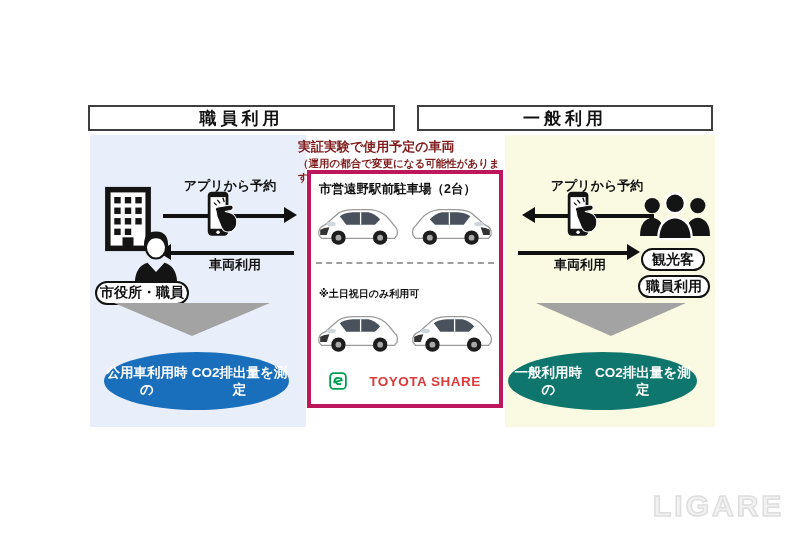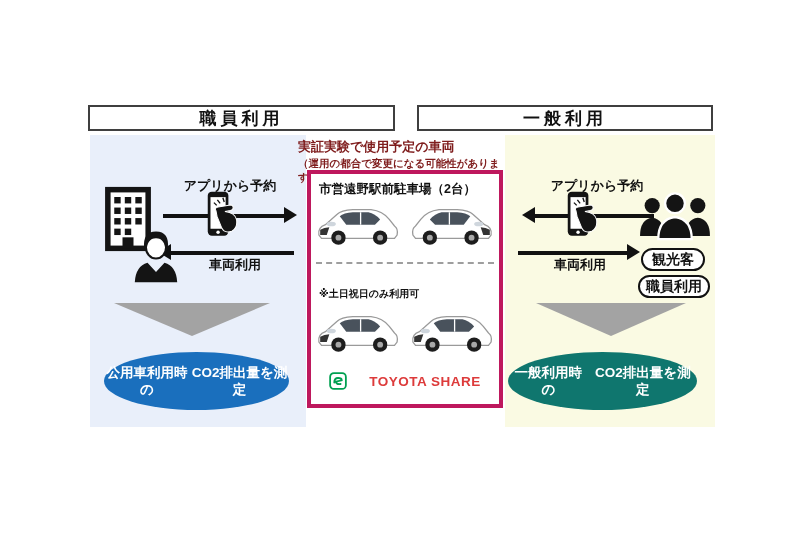--- a/index.html
+++ b/index.html
@@ -175,20 +175,23 @@
     <path d="M18 14 L22 19 M26 11 L28 17 M13 18 L17 22" stroke="#141414" stroke-width="2"></path>
     <path d="M16 30 Q13 26 19 24.5 L37 21.5 Q41 21.5 41 25.5 Q41 28.5 37 29.5 L29 31 Q44 33 46 43 Q47.5 55 39 59.5 Q28 63.5 24 54 L17.5 38 Z" fill="#141414" stroke="#fff" stroke-width="1.5"></path>
   </svg>
 
   <div class="arrow dir-left" style="left:158px; top:244px; width:136px;">
     <div class="shaft"></div>
     <div class="head"></div>
   </div>
   <div class="flow-label" style="left:180px; top:256px; width:110px;">車両利用</div>
 
+  <div class="oval" style="left:95px; top:281px; width:94px; height:24px;">
+    <span>市役所・職員</span>
+  </div>
 
   <div class="tri-down tri-left"></div>
 
   <div class="result result-left">
     <span>公用車利用時の</span>
     <span>CO2排出量を測定</span>
   </div>
 
   <div class="flow-label" style="left:530px; top:177px; width:134px;">アプリから予約</div>
 
@@ -227,14 +230,15 @@
     <span>職員利用</span>
   </div>
 
   <div class="tri-down tri-right"></div>
 
   <div class="result result-right">
     <span>一般利用時の</span>
     <span>CO2排出量を測定</span>
   </div>
 
+  <div class="watermark">LIGARE</div>
 
 </div>
 
 </body></html>

